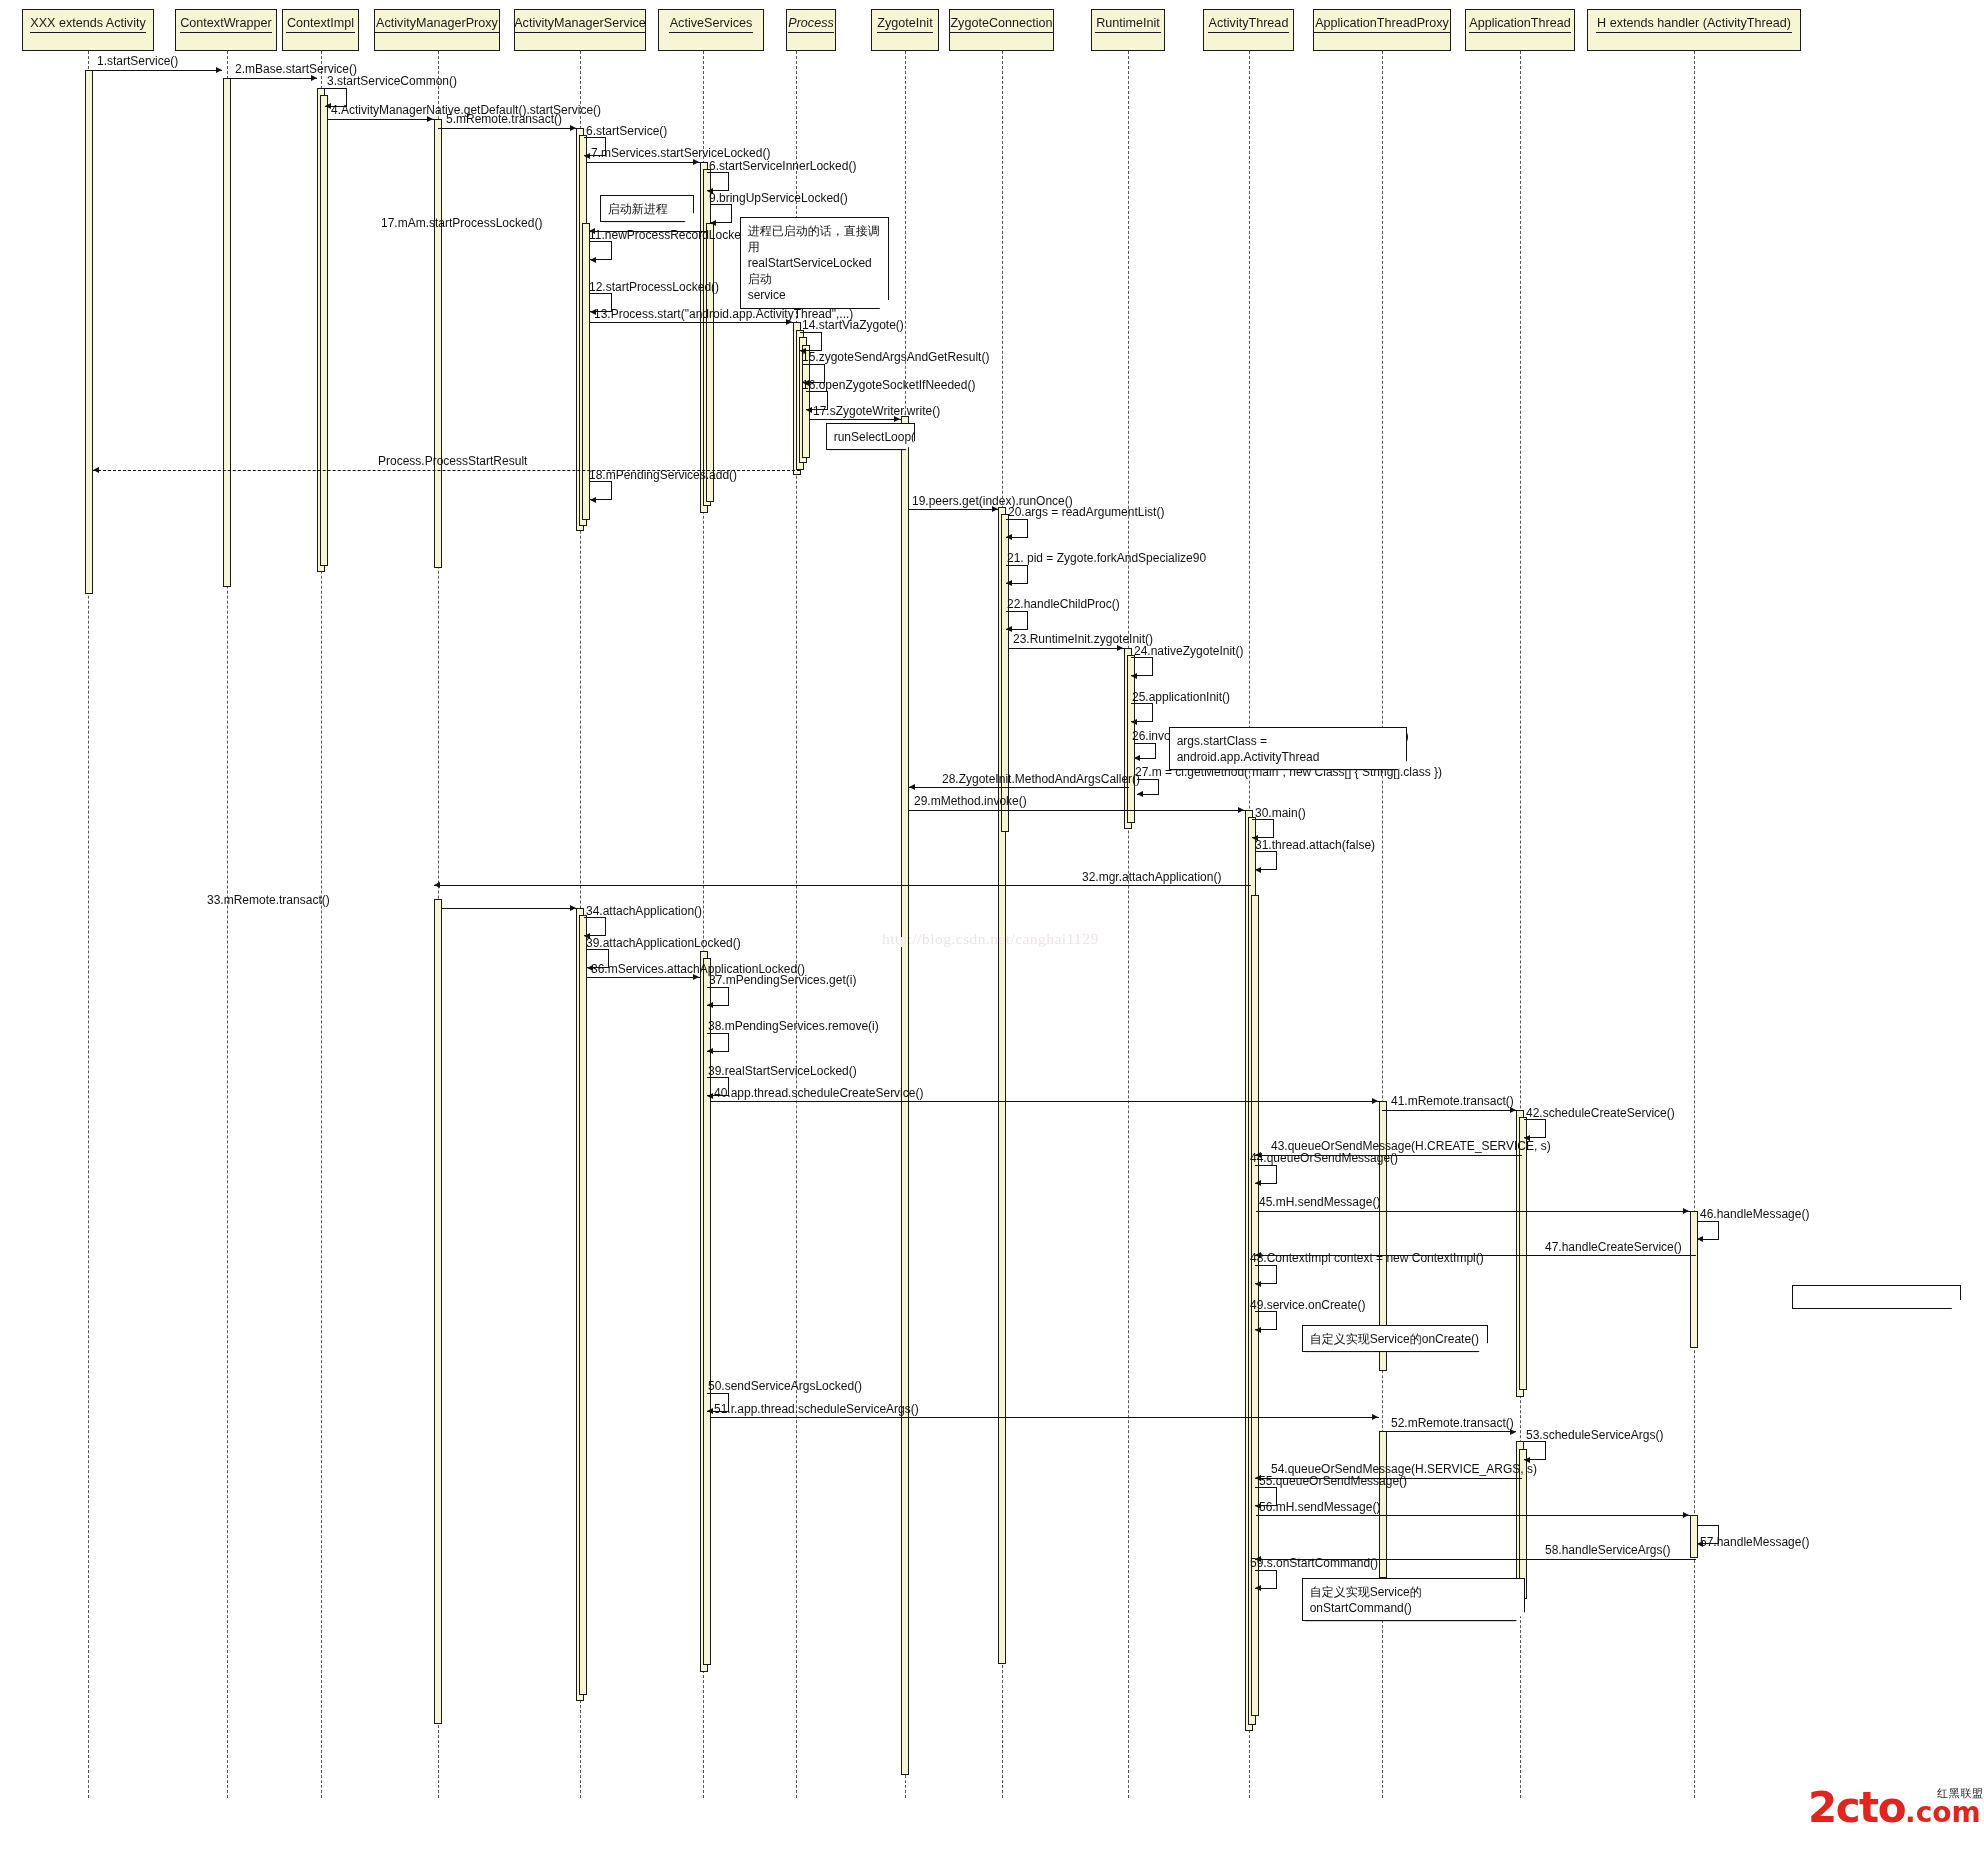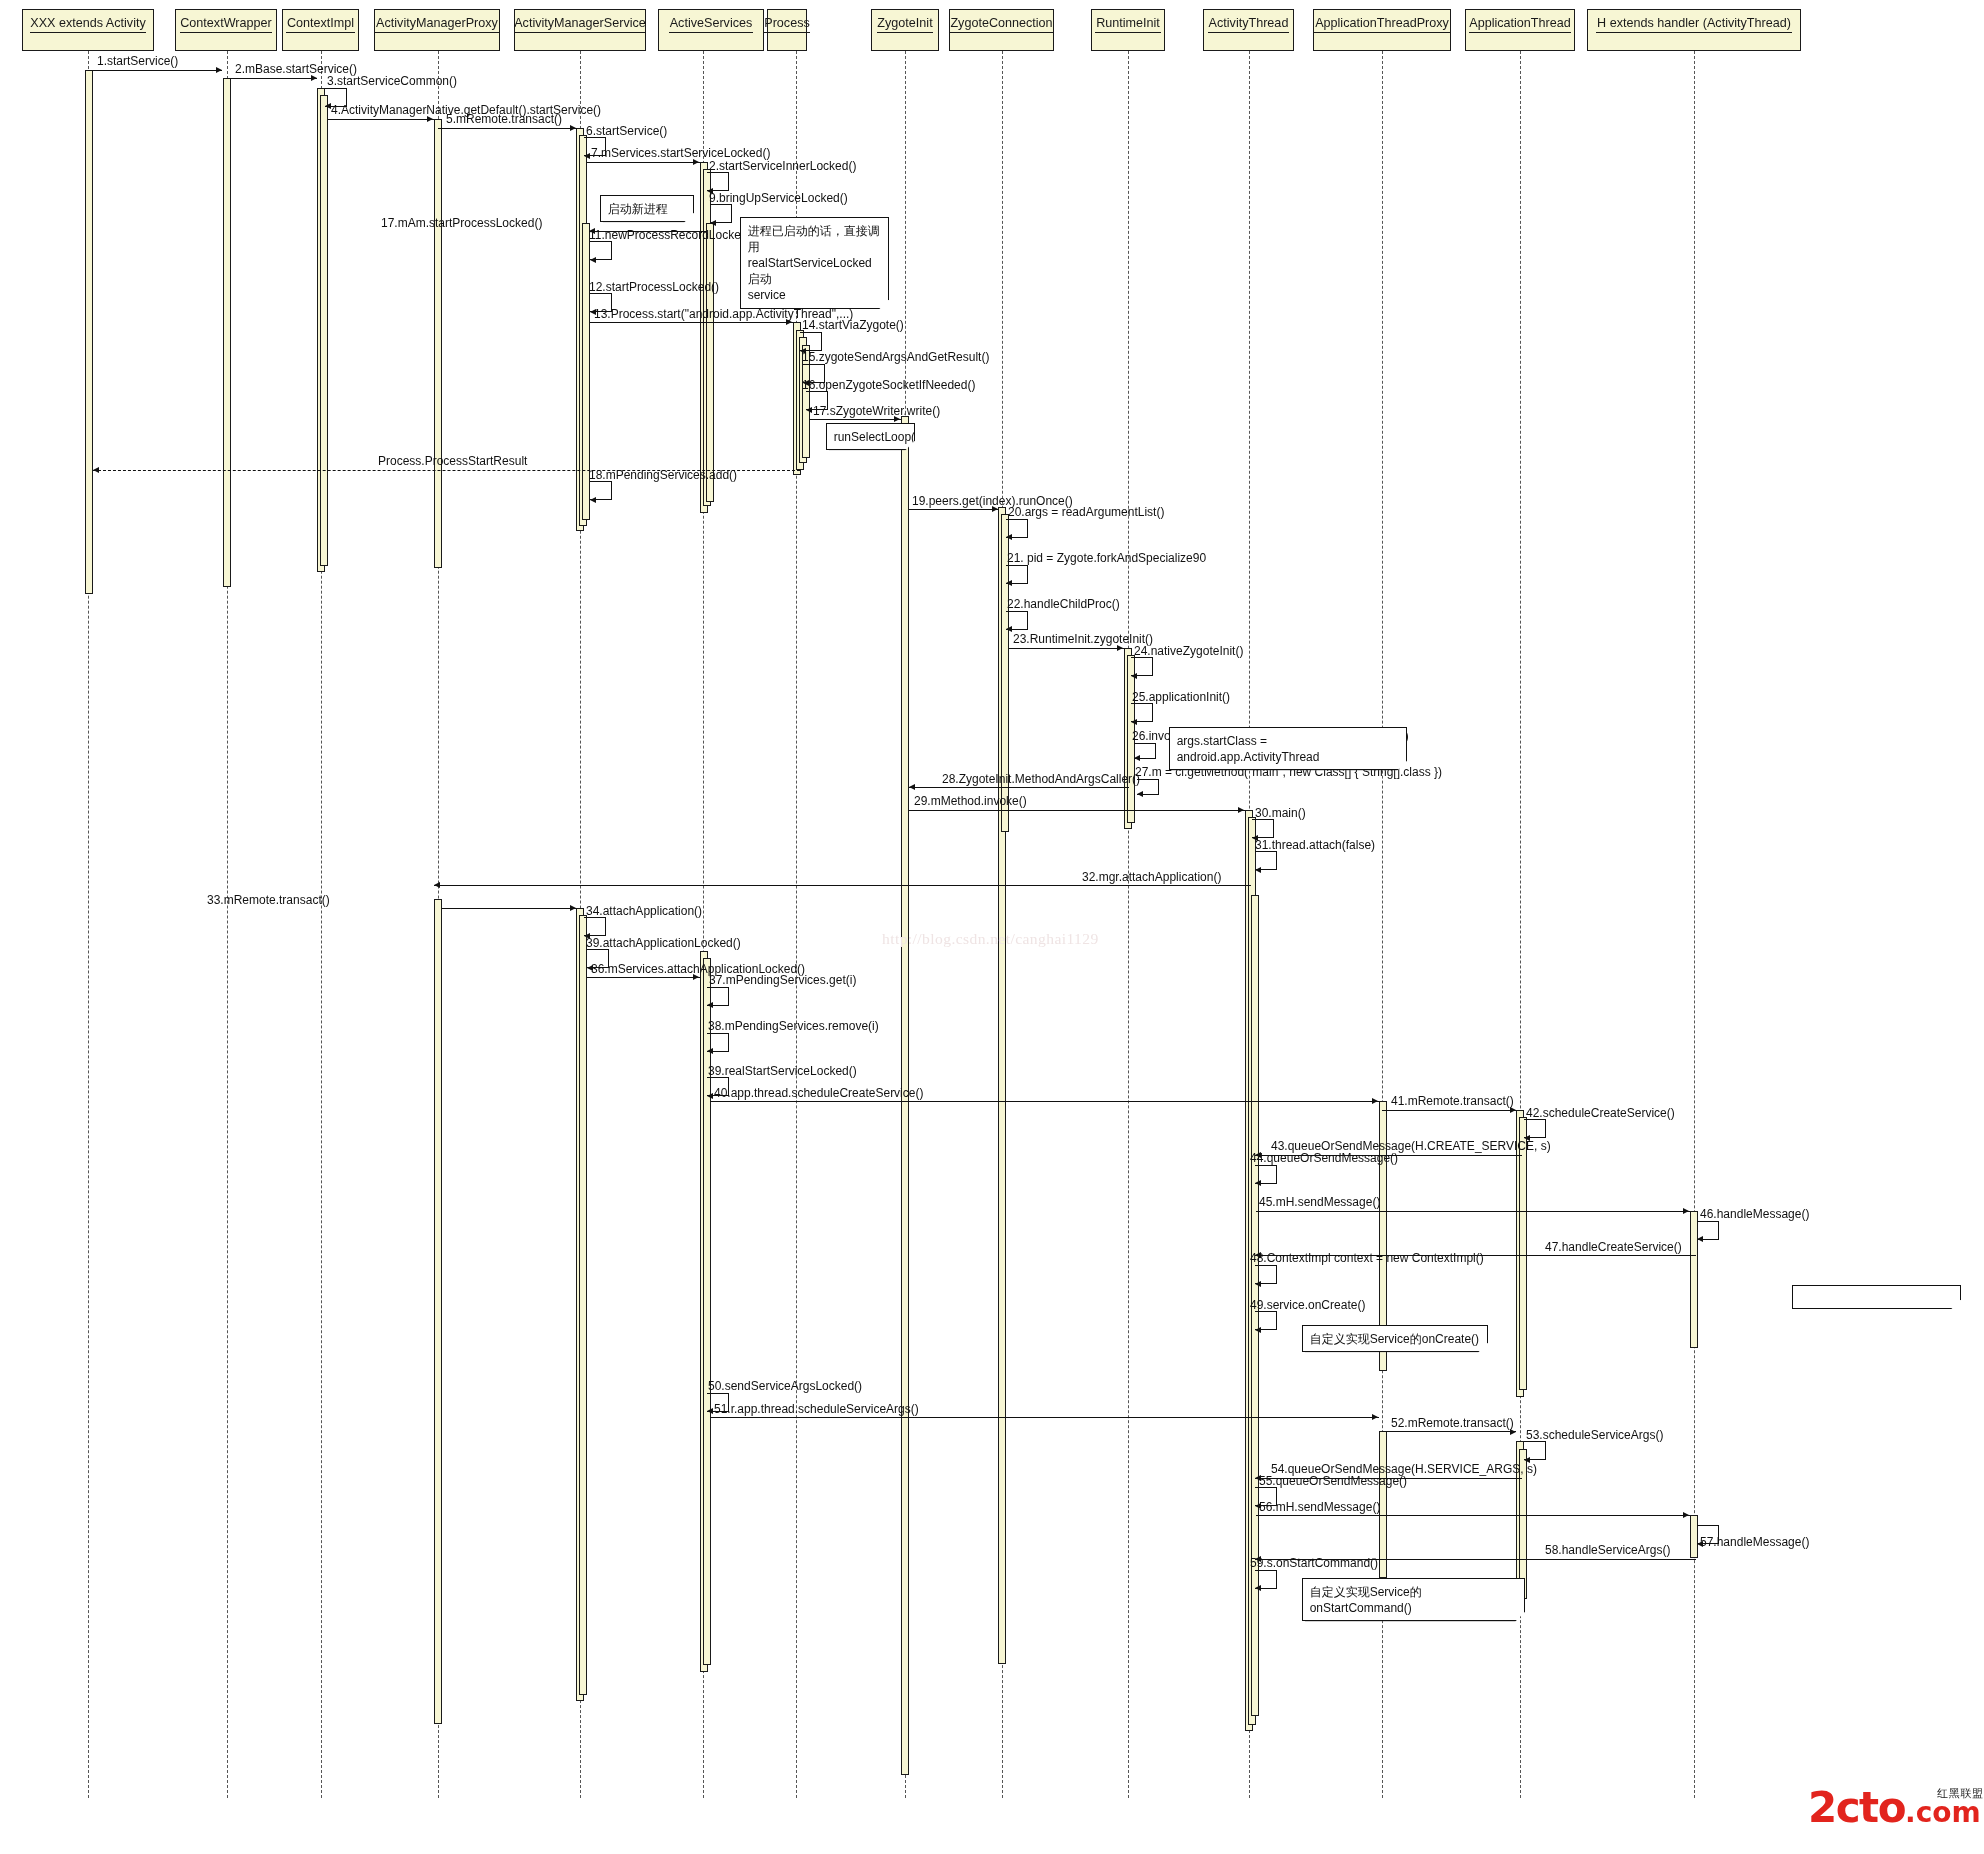--- a/index.html
+++ b/index.html
@@ -137,21 +137,21 @@
     </div>
     <div class="lifeline" style="left: 438px; top: 51px; height: 1747px;"></div>
     <div class="actor-box" style="left: 514px; top: 9px; width: 132px;">
       <span class="actor-label">ActivityManagerService</span>
     </div>
     <div class="lifeline" style="left: 580px; top: 51px; height: 1747px;"></div>
     <div class="actor-box" style="left: 658px; top: 9px; width: 106px;">
       <span class="actor-label">ActiveServices</span>
     </div>
     <div class="lifeline" style="left: 703px; top: 51px; height: 1747px;"></div>
-    <div class="actor-box" style="left: 767px; top: 9px; width: 40px;">
+    <div class="actor-box" style="left: 786px; top: 9px; width: 50px; font-style: italic;">
       <span class="actor-label">Process</span>
     </div>
     <div class="lifeline" style="left: 796px; top: 51px; height: 1747px;"></div>
     <div class="actor-box" style="left: 871px; top: 9px; width: 68px;">
       <span class="actor-label">ZygoteInit</span>
     </div>
     <div class="lifeline" style="left: 905px; top: 51px; height: 1747px;"></div>
     <div class="actor-box" style="left: 949px; top: 9px; width: 105px;">
       <span class="actor-label">ZygoteConnection</span>
     </div>
@@ -228,21 +228,21 @@
     <div class="arrowhead r" style="left: 570px; top: 125px;"></div>
     <div class="msglabel" style="left: 446px; top: 113px;">5.mRemote.transact()</div>
     <div class="selfcall" style="left: 584px; top: 137px; height: 19.3px;"></div>
     <div class="arrowhead l" style="left: 584px; top: 153px;"></div>
     <div class="msglabel" style="left: 586px; top: 125px;">6.startService()</div>
     <div class="msg" style="left: 587px; top: 162px; width: 113px;"></div>
     <div class="arrowhead r" style="left: 693px; top: 159px;"></div>
     <div class="msglabel" style="left: 591px; top: 147px;">7.mServices.startServiceLocked()</div>
     <div class="selfcall" style="left: 707px; top: 172px; height: 19.3px;"></div>
     <div class="arrowhead l" style="left: 707px; top: 188px;"></div>
-    <div class="msglabel" style="left: 709px; top: 160px;">2.startServiceInnerLocked()</div>
+    <div class="msglabel" style="left: 709px; top: 160px;">6.startServiceInnerLocked()</div>
     <div class="selfcall" style="left: 710px; top: 204px; height: 19.3px;"></div>
     <div class="arrowhead l" style="left: 710px; top: 220px;"></div>
     <div class="msglabel" style="left: 709px; top: 192px;">9.bringUpServiceLocked()</div>
     <div class="msg" style="left: 589px; top: 231px; width: 118px;"></div>
     <div class="arrowhead l" style="left: 589px; top: 228px;"></div>
     <div class="msglabel" style="left: 381px; top: 217px;">17.mAm.startProcessLocked()</div>
     <div class="selfcall" style="left: 590px; top: 241px; height: 19.3px;"></div>
     <div class="arrowhead l" style="left: 590px; top: 257px;"></div>
     <div class="msglabel" style="left: 589px; top: 229px;">11.newProcessRecordLocked()</div>
     <div class="selfcall" style="left: 590px; top: 293px; height: 19.3px;"></div>

